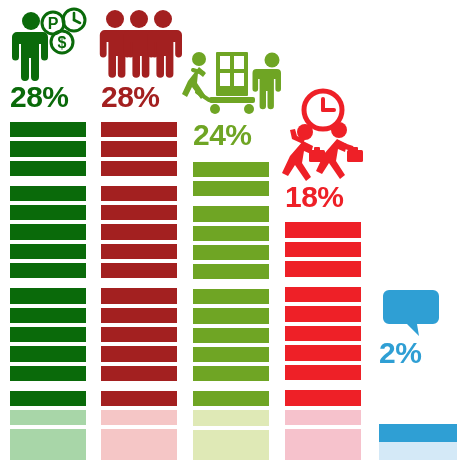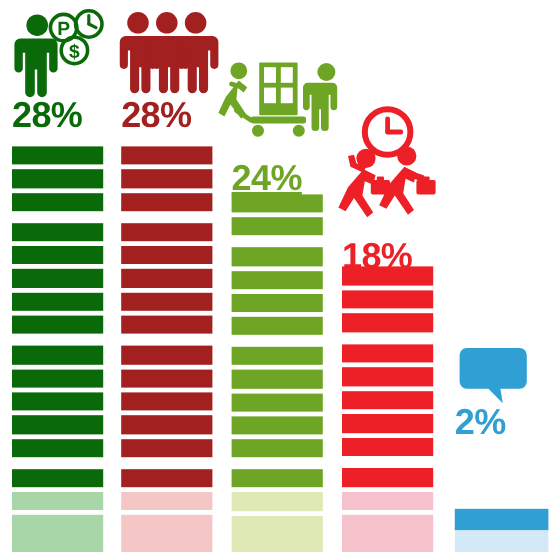--- a/index.html
+++ b/index.html
@@ -180,21 +180,21 @@
           <circle cx="10" cy="11" r="7"></circle>
           <path d="M10 19 l7 6 -3 4 -5 -4 -1 10 8 12 -4 4 -9 -12 -5 10 -5 -3 6 -13 z"></path>
           <path d="M14 25 l-10 -3" stroke="#6fa524" stroke-width="4" stroke-linecap="round" fill="none"></path>
 
           <circle cx="83" cy="12" r="7.5"></circle>
           <path d="M76 21 h14 a4 4 0 0 1 4 4 v16 a2.8 2.8 0 0 1 -5.6 0 v-10 h-1.5 v27 a3.2 3.2 0 0 1 -6.4 0 v-15 h-1.5 v15 a3.2 3.2 0 0 1 -6.4 0 v-27 h-1.5 v10 a2.8 2.8 0 0 1 -5.6 0 v-16 a4 4 0 0 1 4 -4 z" transform="translate(-2,0)"></path>
         </g>
       </svg>
     </span>
 
-    <span class="pct-label" style="bottom:296px; color:#6fa524;text-decoration:underline;">24%</span>
+    <span class="pct-label" style="bottom:310px; color:#6fa524;">24%</span>
 
     <div class="bar" style="height:302px;">
       <div class="seg" style="background:#dfe9b6;"></div>
       <div class="seg" style="background:#dfe9b6;"></div>
       <div class="seg" style="background:#dfe9b6;"></div>
       <div class="seg gap-extra" style="background:#6fa524;"></div>
       <div class="seg" style="background:#6fa524;"></div>
       <div class="seg" style="background:#6fa524;"></div>
       <div class="seg" style="background:#6fa524;"></div>
       <div class="seg" style="background:#6fa524;"></div>
@@ -230,21 +230,21 @@
 
           <circle cx="56" cy="42" r="8"></circle>
           <path d="M54 51 l10 5 -2 8 -7 -3 -2 12 9 14 -5 4 -11 -16 -7 11 -6 -3 8 -17 z"></path>
           <path d="M58 54 l12 4 4 7 -5 3 -4 -6 -9 -3 z"></path>
           <rect x="64" y="62" width="16" height="12" rx="1.5"></rect>
           <rect x="69" y="59" width="6" height="4" rx="1"></rect>
         </g>
       </svg>
     </span>
 
-    <span class="pct-label" style="bottom:231px; color:#ee2027;">18%</span>
+    <span class="pct-label" style="bottom:248px; color:#ee2027;">18%</span>
 
     <div class="bar" style="height:242px;">
       <div class="seg" style="background:#f6c2cc;"></div>
       <div class="seg" style="background:#f6c2cc;"></div>
       <div class="seg" style="background:#f6c2cc;"></div>
       <div class="seg gap-extra" style="background:#ee2027;"></div>
       <div class="seg" style="background:#ee2027;"></div>
       <div class="seg" style="background:#ee2027;"></div>
       <div class="seg" style="background:#ee2027;"></div>
       <div class="seg" style="background:#ee2027;"></div>

